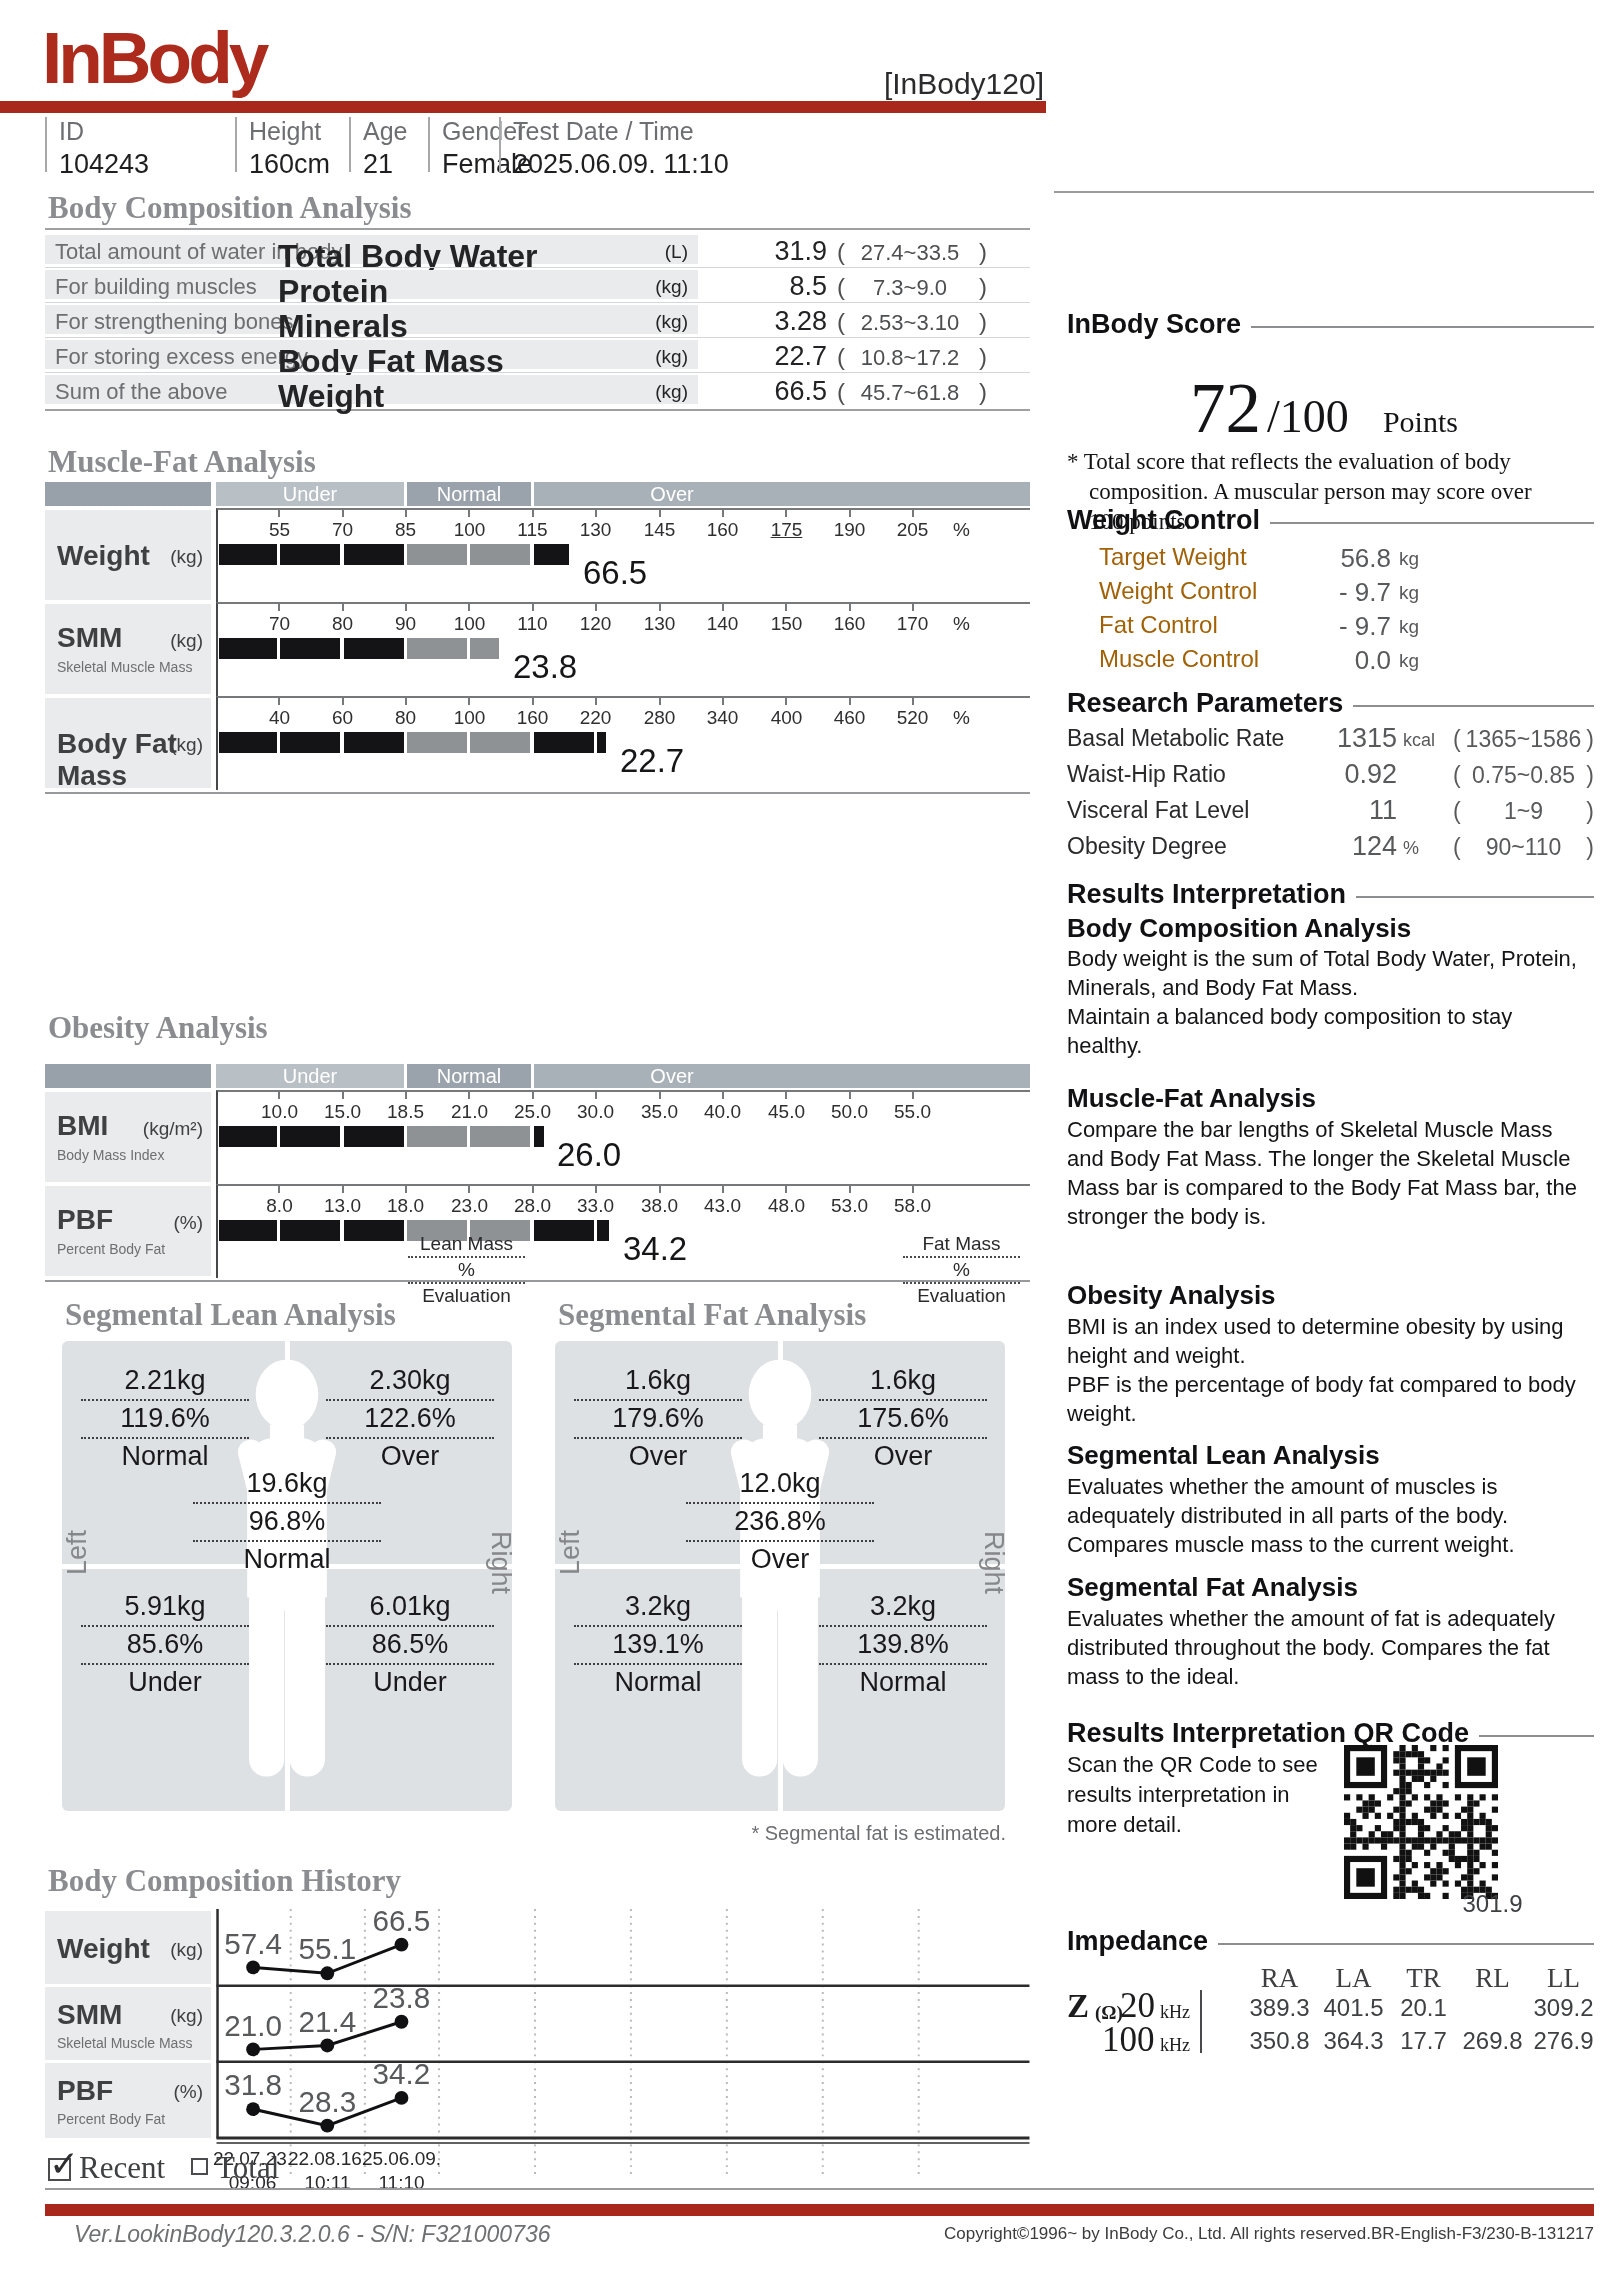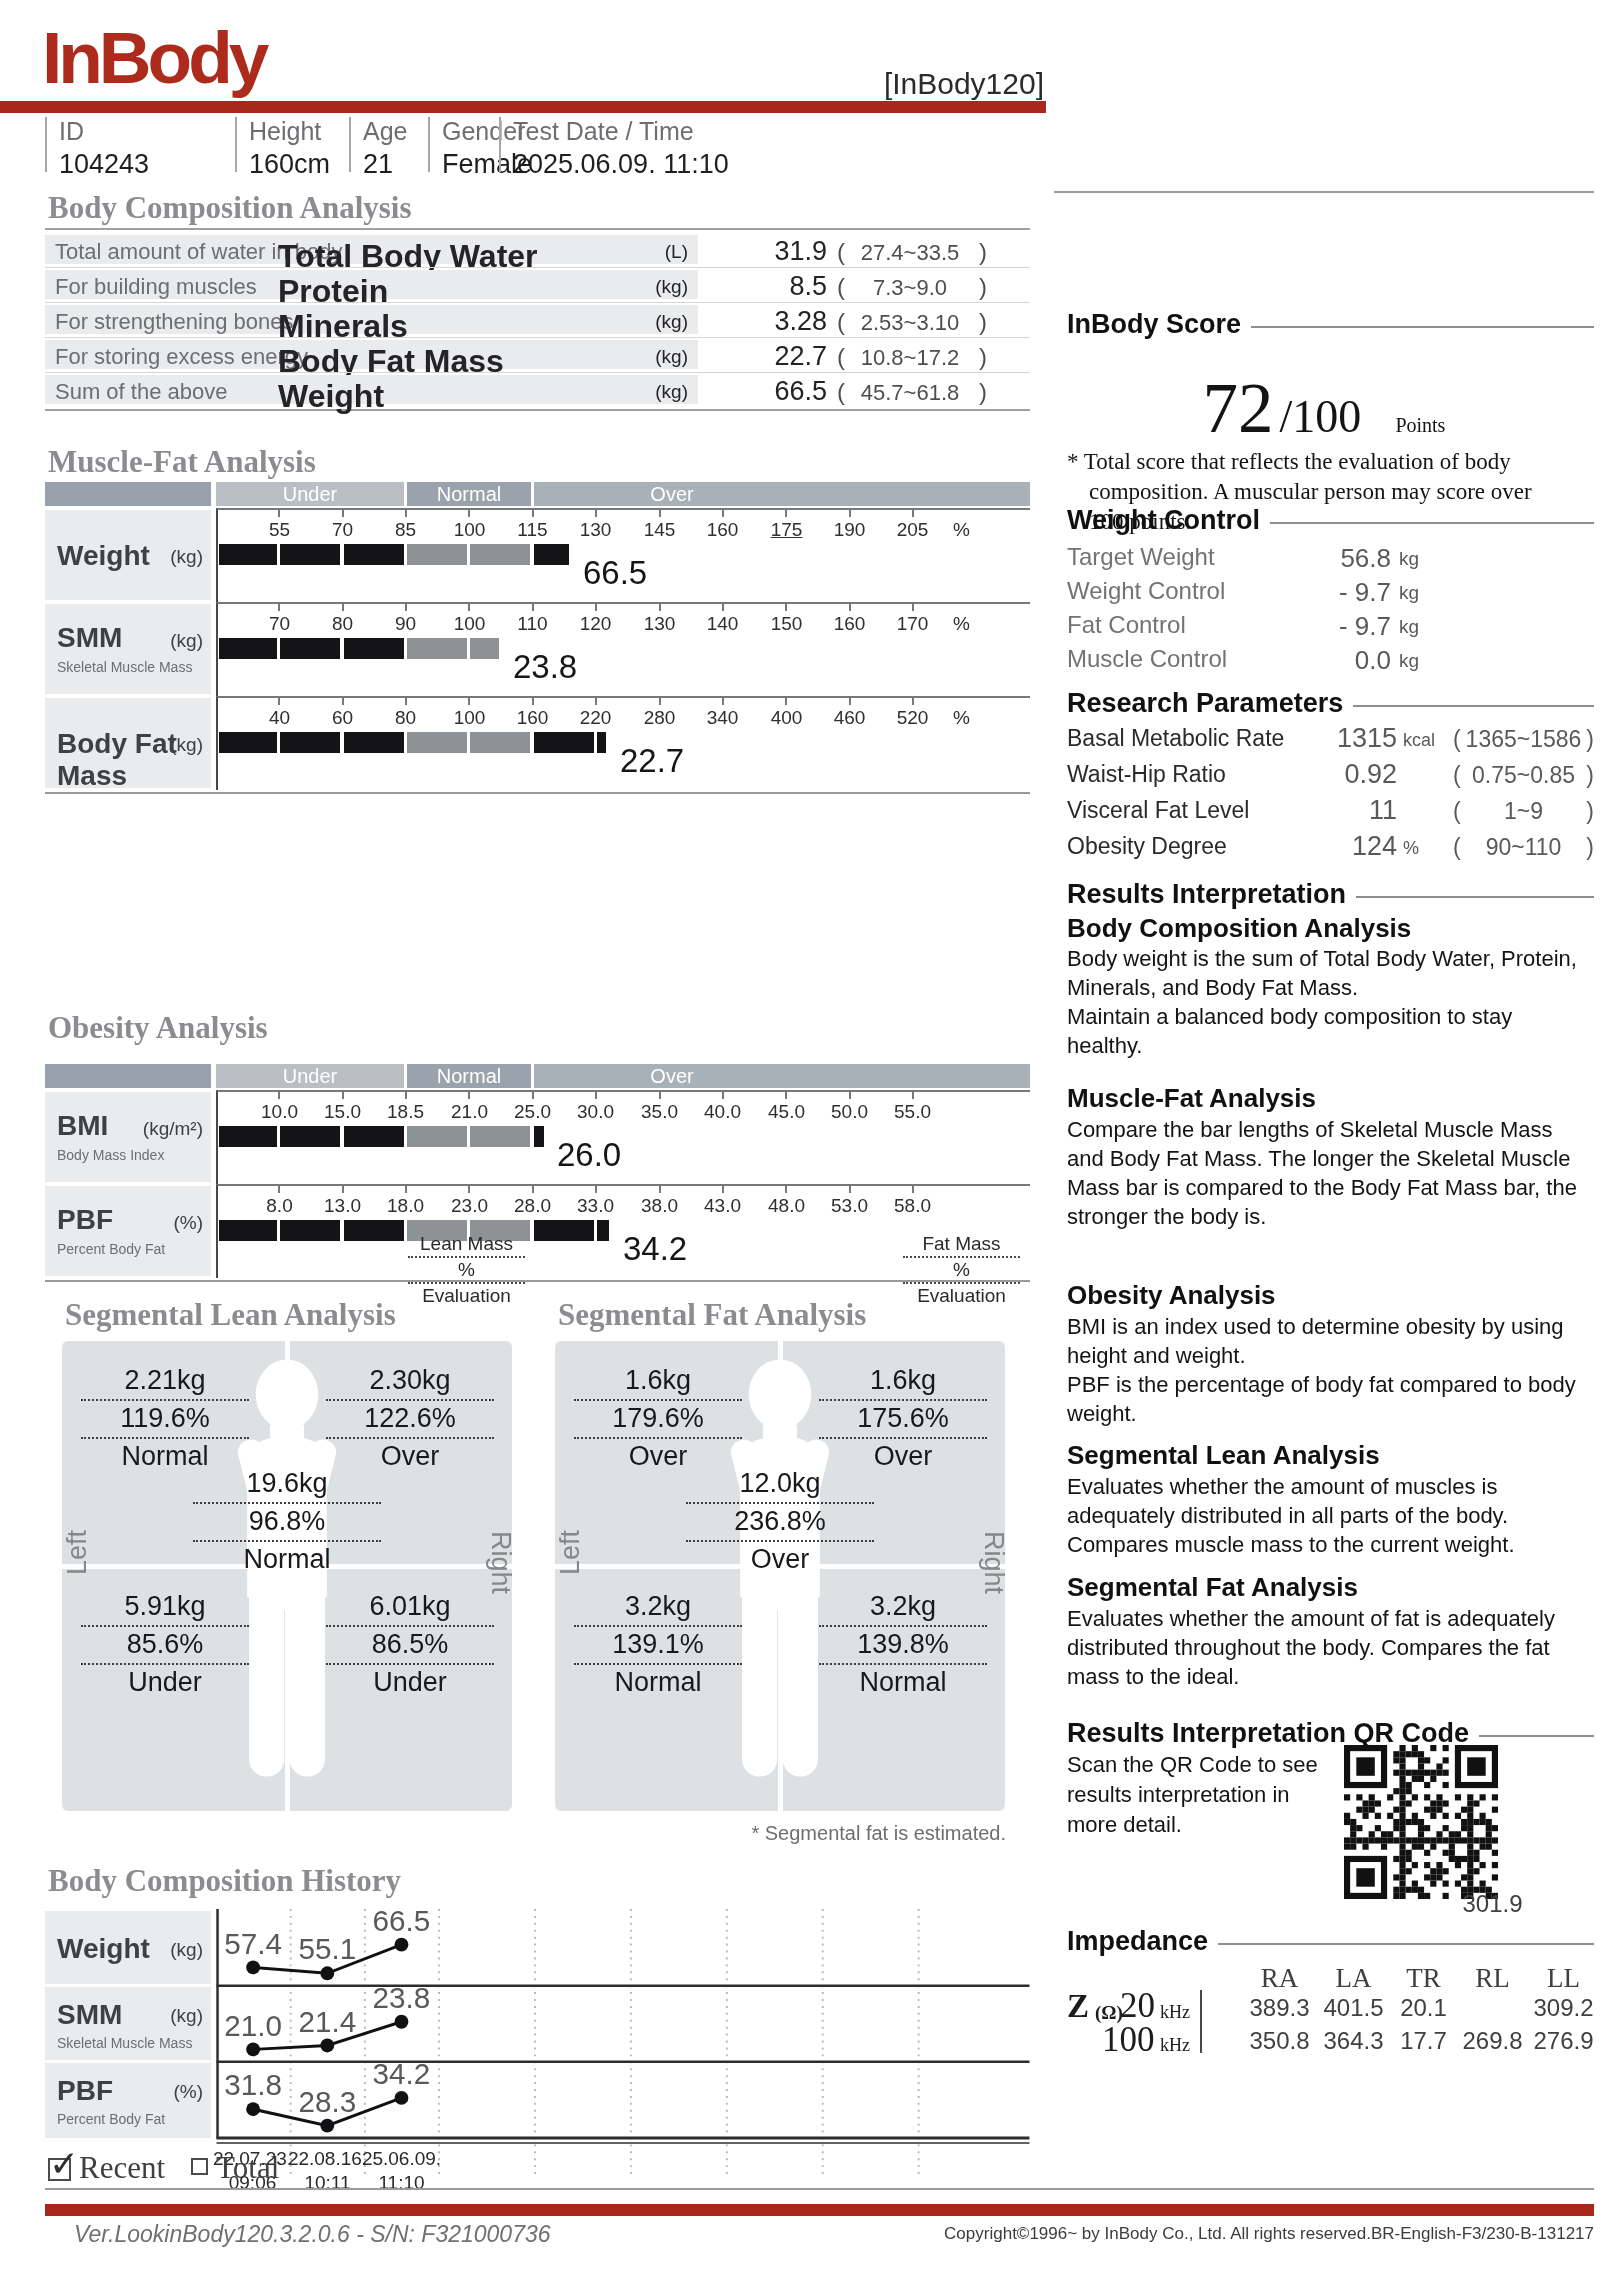--- a/index.html
+++ b/index.html
@@ -79,21 +79,21 @@
 
   
   .rc-line{left:1054px;top:191px;width:540px;height:2px;background:#9a9b9d;}
   .rc-head{position:absolute;left:1067px;width:527px;display:flex;align-items:center;gap:10px;}
   .rc-head .txt{white-space:nowrap;font-size:27px;font-weight:bold;color:#111113;}
   .rc-head .ln{flex:1;height:2px;background:#8d8e90;margin-top:4px;}
   #score-val{left:1054px;top:368px;width:540px;display:flex;justify-content:center;align-items:baseline;gap:6px;color:#141416;}
   #score-note{left:1067px;top:447px;width:535px;font-size:23px;line-height:30px;color:#141416;white-space:pre-line;padding-left:22px;text-indent:-22px;}
   #wc-rows{left:1067px;top:543px;width:368px;}
   .wc-row{display:flex;height:34px;align-items:flex-start;}
-  .wc-row .l{font-size:24px;color:#737373;}
+  .wc-row .l{font-size:24px;color:#a16207;margin-left:32px;}
   .wc-row .sp{flex:1;}
   .wc-row .v{width:94px;text-align:right;font-size:26px;color:#58595b;}
   .wc-row .u{width:36px;padding-left:8px;padding-top:5px;font-size:19px;color:#58595b;}
   #rp-rows{left:1067px;top:723px;width:527px;}
   .rp-row{display:flex;height:36px;align-items:flex-start;}
   .rp-row .l{width:243px;font-size:23px;color:#2a2a2c;padding-top:2px;}
   .rp-row .v{width:87px;text-align:right;font-size:27px;color:#58595b;}
   .rp-row .u{width:50px;padding-left:6px;padding-top:7px;font-size:18px;color:#58595b;}
   .rp-row .pg{flex:1;display:flex;font-size:23px;color:#58595b;padding-top:3px;}
   .rp-row .pg .r{flex:1;text-align:center;}
@@ -603,21 +603,21 @@
 
   <div class="abs rc-line"></div>
 
   <div class="rc-head" style="top:309px;">
     <span class="txt">InBody Score</span>
       <span class="ln"></span>
   </div>
   <div class="abs serif" id="score-val">
     <span style="font-size:71px;">72</span>
     <span style="font-size:46px;">/100</span>
-    <span style="font-size:20px;margin-left:28px;">Points</span>
+    <span style="font-size:30px;margin-left:28px;">Points</span>
   </div>
   <div class="abs serif" id="score-note">* Total score that reflects the evaluation of body
 composition. A muscular person may score over
 100 points.</div>
 
   <div class="rc-head" style="top:505px;">
     <span class="txt">Weight Control</span>
       <span class="ln"></span>
   </div>
   <div class="abs" id="wc-rows">

